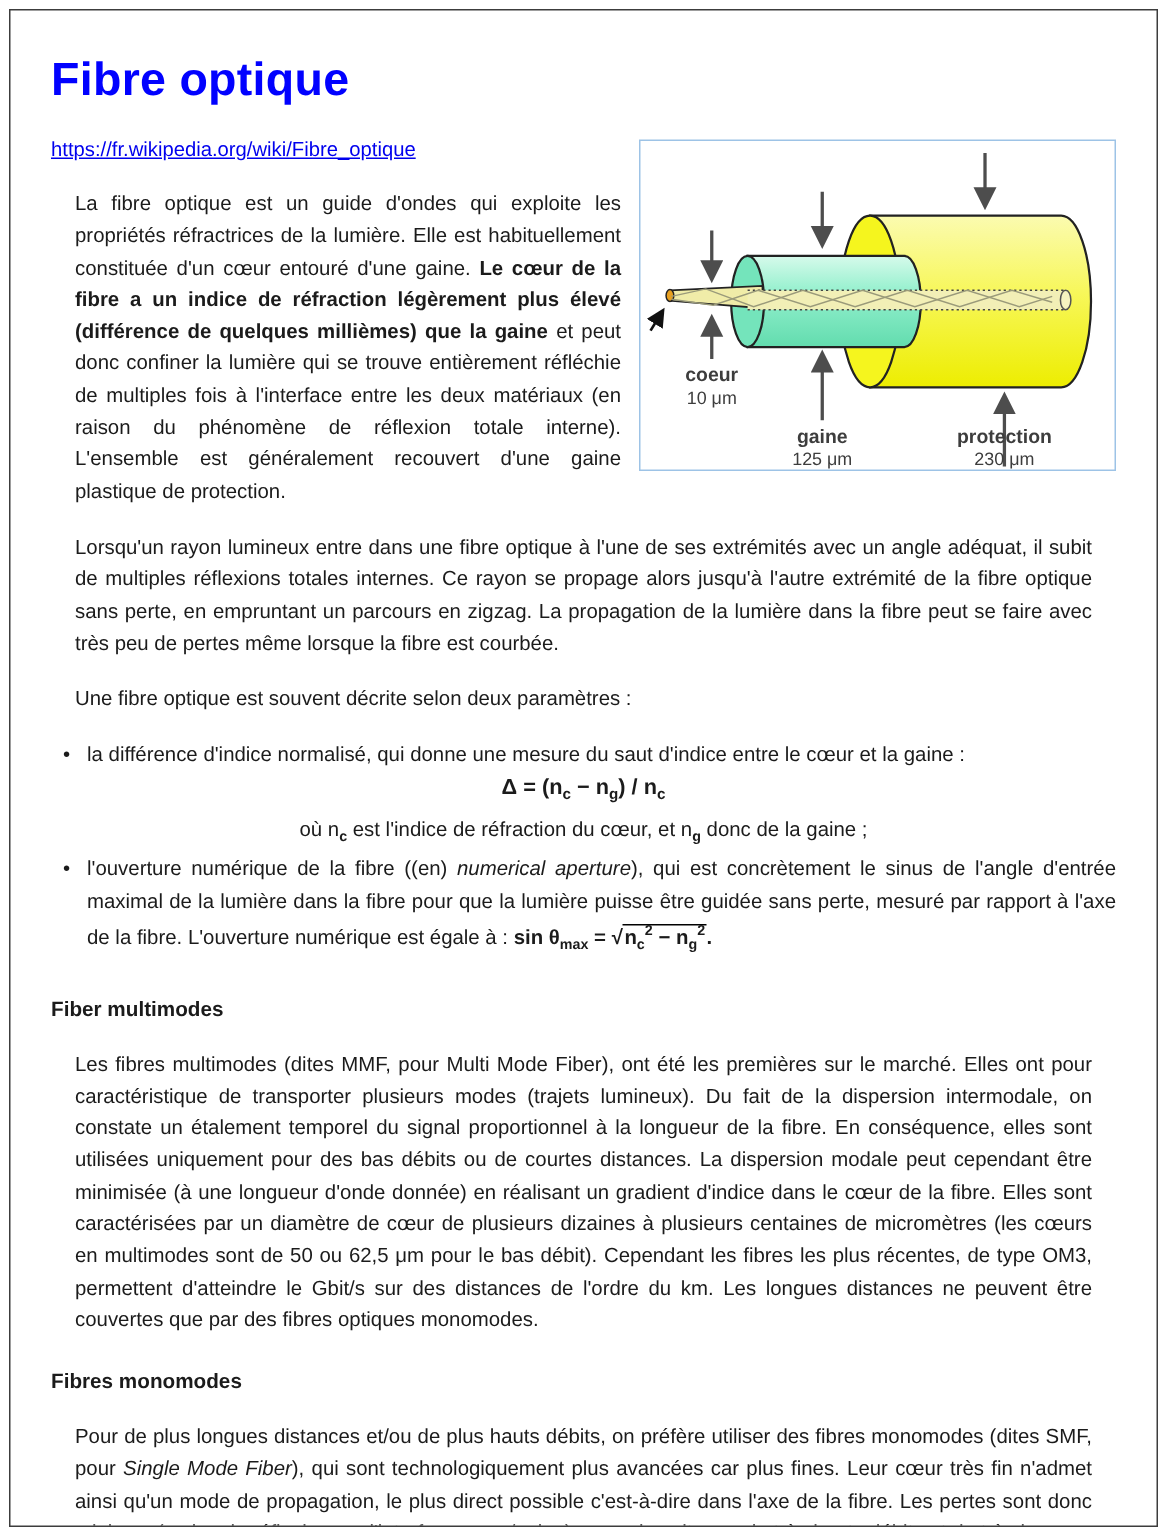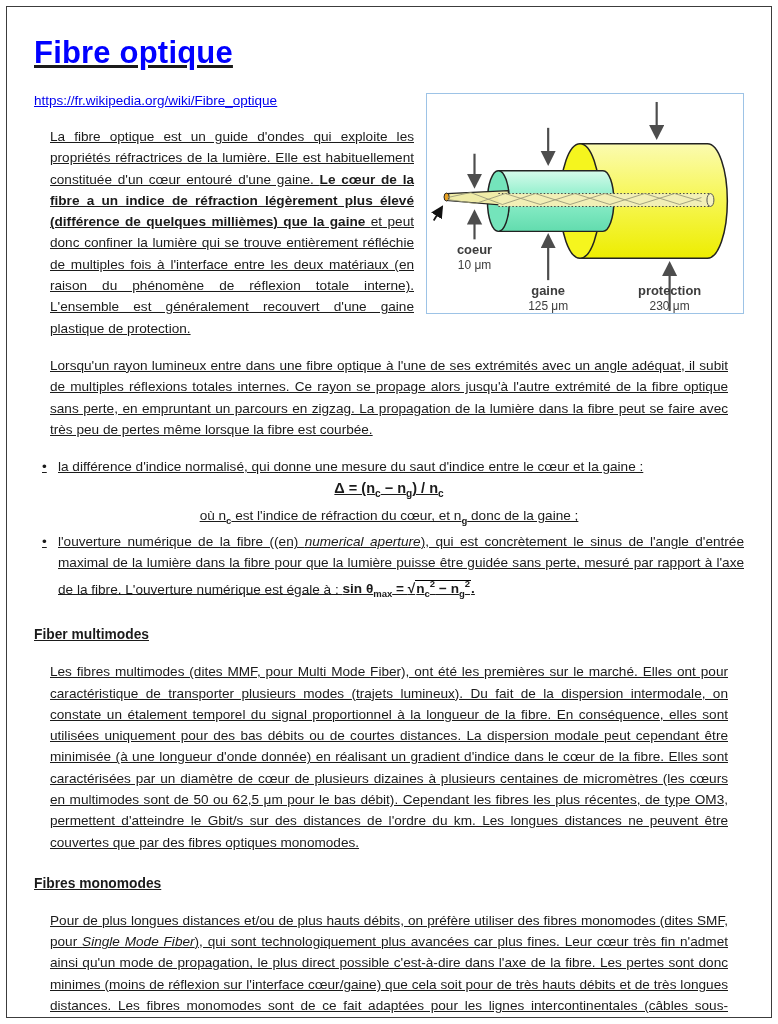--- a/index.html
+++ b/index.html
@@ -1,19 +1,19 @@
 <!DOCTYPE html>
 <html lang="fr"><head>
 <meta charset="utf-8">
 <style>
   html,body { margin:0; padding:0; background:#ffffff; }
   .page {
     width:778px; height:1024px; box-sizing:border-box;
     background:#fff; padding:6px; overflow:hidden;
-    font-family:"Liberation Sans", sans-serif; color:#1b1b1b;text-decoration:underline;
+    font-family:"Liberation Sans", sans-serif; color:#1b1b1b;
   }
   .frame {
     border:1.6px solid #3c3c3c; height:100%; box-sizing:border-box;
     padding:8px 27px 10px 27px; overflow:hidden;
   }
   h1.doc-title {
     color:#0101ff; font-size:31px; line-height:36px;
     font-weight:bold; margin:20px 0 20px 0; letter-spacing:0.2px;
   }
   .link-line { margin:0 0 2px 0; }
@@ -119,20 +119,21 @@
 
     <div class="link-line">
       <a class="wiki-link" href="#">https://fr.wikipedia.org/wiki/Fibre_optique</a>
     </div>
 
 
     <p class="body"><span>La fibre optique est un guide d'ondes qui exploite les propriétés réfractrices de la lumière. Elle est habituellement constituée d'un cœur entouré d'une gaine. </span><span class="bold">Le cœur de la fibre a un indice de réfraction légèrement plus élevé (différence de quelques millièmes) que la gaine </span><span>et peut donc confiner la lumière qui se trouve entièrement réfléchie de multiples fois à l'interface entre les deux matériaux (en raison du phénomène de réflexion totale interne). L'ensemble est généralement recouvert d'une gaine plastique de protection.</span></p>
 
     <p class="body" style="clear:both;">Lorsqu'un rayon lumineux entre dans une fibre optique à l'une de ses extrémités avec un angle adéquat, il subit de multiples réflexions totales internes. Ce rayon se propage alors jusqu'à l'autre extrémité de la fibre optique sans perte, en empruntant un parcours en zigzag. La propagation de la lumière dans la fibre peut se faire avec très peu de pertes même lorsque la fibre est courbée.</p>
 
+    <p class="body">Une fibre optique est souvent décrite selon deux paramètres :</p>
 
     <div class="bullet-row">
       <div class="bullet-marker">•</div>
       <div class="bullet-body">la différence d'indice normalisé, qui donne une mesure du saut d'indice entre le cœur et la gaine :</div>
     </div>
 
     <p class="formula-line"><span class="math"><span>Δ = (n</span><sub>c</sub><span> − n</span><sub>g</sub><span>) / n</span><sub>c</sub></span></p>
 
     <p class="where-line"><span>où  n</span><sub class="bold">c</sub><span> est l'indice de réfraction du cœur, et  n</span><sub class="bold">g</sub><span> donc de la gaine ;</span></p>
 

